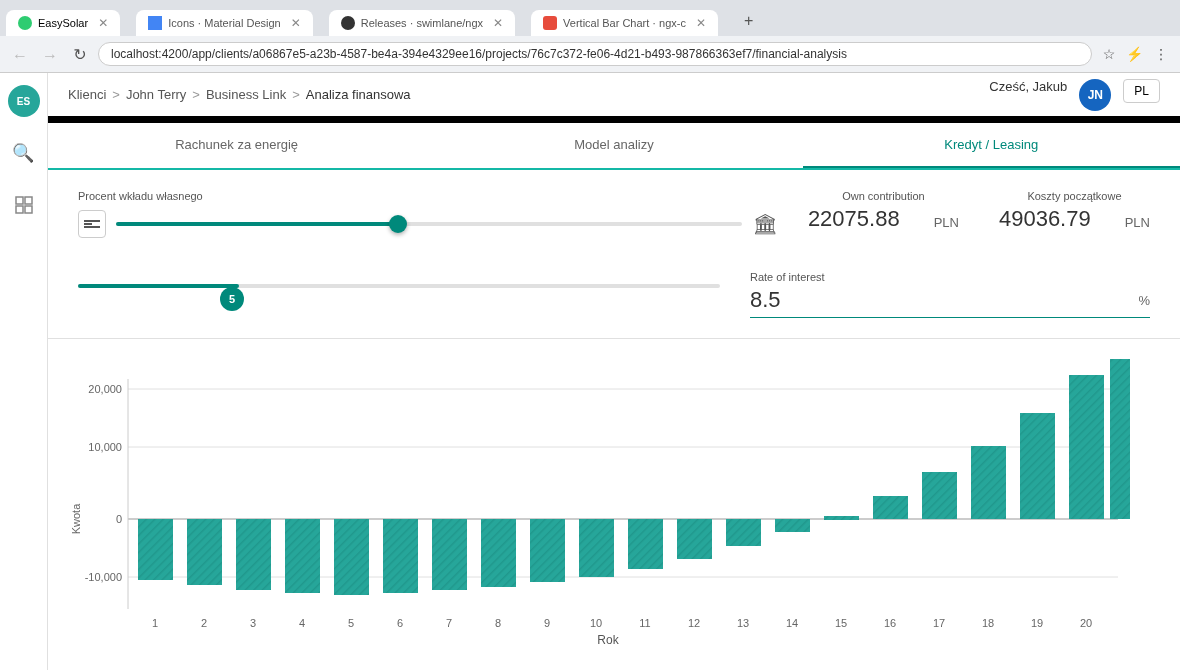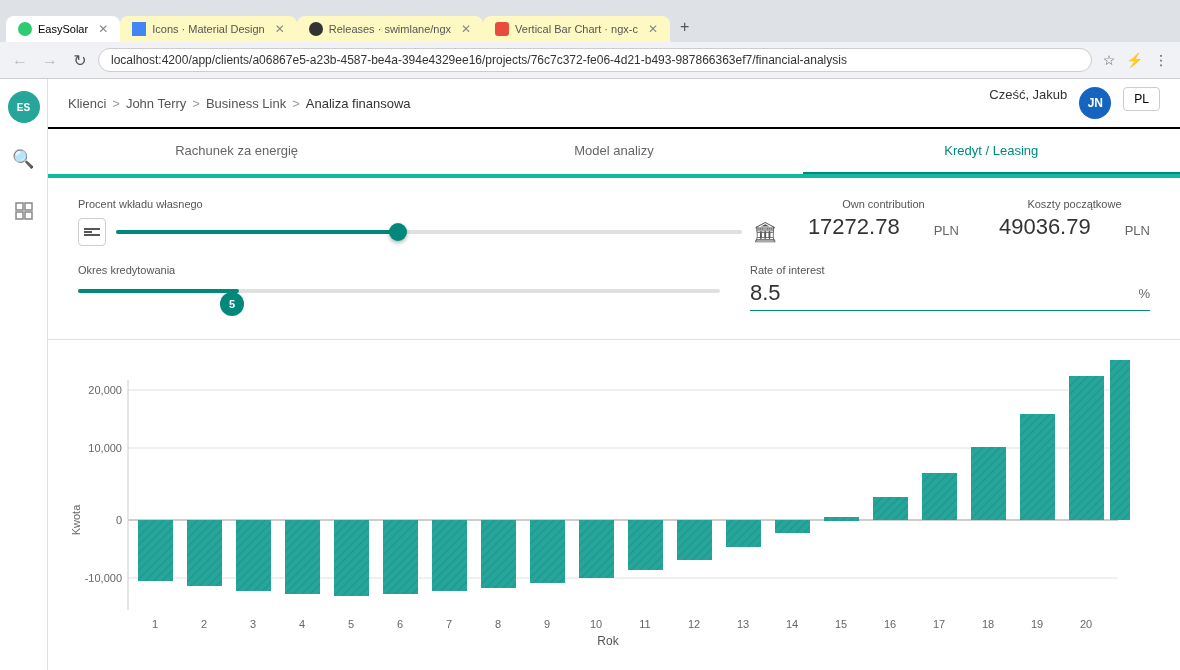--- a/index.html
+++ b/index.html
@@ -1,22 +1,22 @@
 <!DOCTYPE html>
 <html><head>
   <meta charset="utf-8">
   <style>
     * { box-sizing: border-box; margin: 0; padding: 0; }
     body { font-family: 'Segoe UI', Arial, sans-serif; background: #f5f5f5; font-size: 13px; }
 
     
     .browser-chrome { background: #dee1e6; width: 1180px; }
-    .tab-bar { display: flex; align-items: flex-end; padding: 12px 6px 0; background: #dee1e6; gap: 0; }
+    .tab-bar { display: flex; align-items: flex-end; padding: 6px 6px 0; background: #dee1e6; gap: 16px; }
     .tab { display: flex; align-items: center; padding: 6px 12px; background: #fff; border-radius: 8px 8px 0 0; font-size: 12px; max-width: 200px; gap: 6px; cursor: pointer; }
-    .tab.inactive { background: #fef9c3; color: #555; }
+    .tab.inactive { background: #ffffff; color: #555; }
     .tab .tab-favicon { width: 14px; height: 14px; background: #5b8; border-radius: 50%; flex-shrink: 0; }
     .tab .tab-favicon.es { background: #2ecc71; }
     .tab .tab-favicon.icons { background: #4285f4; border-radius: 0; }
     .tab .tab-favicon.github { background: #333; border-radius: 50%; }
     .tab .tab-favicon.ngx { background: #e74c3c; border-radius: 3px; }
     .tab-label { flex: 1; white-space: nowrap; overflow: hidden; text-overflow: ellipsis; font-size: 11px; }
     .tab-close { font-size: 12px; color: #888; cursor: pointer; margin-left: 4px; }
     .tab-new { padding: 6px 10px; font-size: 16px; color: #555; cursor: pointer; }
     .browser-toolbar { display: flex; align-items: center; background: #f0f2f5; padding: 6px 8px; gap: 6px; border-bottom: 1px solid #ccc; }
     .nav-btn { width: 24px; height: 24px; display: flex; align-items: center; justify-content: center; color: #555; font-size: 16px; cursor: pointer; border-radius: 50%; }
@@ -26,35 +26,35 @@
     .browser-action-btn { width: 22px; height: 22px; display: flex; align-items: center; justify-content: center; font-size: 14px; color: #555; cursor: pointer; }
 
     
     .app { display: flex; height: calc(670px - 72px); background: #fff; }
     .sidebar { width: 48px; background: #fff; border-right: 1px solid #e0e0e0; display: flex; flex-direction: column; align-items: center; padding-top: 12px; gap: 20px; }
     .sidebar-avatar { width: 32px; height: 32px; border-radius: 50%; background: #26a69a; display: flex; align-items: center; justify-content: center; color: #fff; font-size: 10px; font-weight: bold; }
     .sidebar-icon { width: 32px; height: 32px; display: flex; align-items: center; justify-content: center; color: #888; font-size: 18px; cursor: pointer; border-radius: 4px; }
     .main-content { flex: 1; display: flex; flex-direction: column; overflow: hidden; }
 
     
-    .app-header { display: flex; align-items: center; justify-content: space-between; padding: 0 20px; height: 50px; background: #fff; border-bottom: 2px solid #000000; }
+    .app-header { display: flex; align-items: center; justify-content: space-between; padding: 0 20px; height: 50px; background: #fff; border-bottom: 7px solid #000000; }
     .breadcrumb { display: flex; align-items: center; gap: 6px; font-size: 13px; color: #555; }
     .breadcrumb-link { color: #555; cursor: pointer; }
     .breadcrumb-sep { color: #999; }
     .breadcrumb-current { color: #333; font-weight: 500; }
     .header-right { display: flex; align-items: flex-start; gap: 12px; }
     .greeting { font-size: 13px; color: #333; }
     .user-avatar { width: 32px; height: 32px; border-radius: 50%; background: #1565c0; display: flex; align-items: center; justify-content: center; color: #fff; font-size: 12px; font-weight: bold; }
     .lang-btn { padding: 4px 10px; border: 1px solid #ccc; border-radius: 4px; font-size: 12px; cursor: pointer; background: #fff; }
 
     
     .content-area { flex: 1; overflow-y: auto; padding: 0; }
 
     
-    .analysis-tabs { display: flex; border-bottom: 4px solid #14b8a6; background: #fff; }
+    .analysis-tabs { display: flex; border-bottom: 2px solid #14b8a6; background: #fff; }
     .analysis-tab { flex: 1; text-align: center; padding: 14px 20px; font-size: 13px; color: #666; cursor: pointer; border-bottom: 2px solid transparent; }
     .analysis-tab.active { color: #00897b; border-bottom: 2px solid #00897b; font-weight: 500; }
 
     
     .panel { background: #fff; padding: 20px 30px; border-bottom: 1px solid #e0e0e0; }
     .field-label { font-size: 11px; color: #555; margin-bottom: 4px; }
     .slider-row { display: flex; align-items: center; gap: 10px; }
     .icon-btn-sm { width: 28px; height: 28px; border: 1px solid #ccc; border-radius: 4px; display: flex; align-items: center; justify-content: center; cursor: pointer; background: #fff; font-size: 14px; }
     .slider-track { flex: 1; position: relative; height: 4px; background: #e0e0e0; border-radius: 2px; }
     .slider-fill { height: 100%; background: #00897b; border-radius: 2px; width: 45%; }
@@ -156,21 +156,21 @@
     <div class="content-area">
 
       <div class="analysis-tabs">
         <div class="analysis-tab">Rachunek za energię</div>
         <div class="analysis-tab">Model analizy</div>
         <div class="analysis-tab active">Kredyt / Leasing</div>
       </div>
 
       <div class="panel">
 
-        <div style="display:flex; align-items:flex-start; gap:30px; margin-bottom:18px;">
+        <div style="display:flex; align-items:flex-start; gap:30px; margin-bottom:33px;">
           <div style="flex:1;">
             <div class="field-label">Procent wkładu własnego</div>
             <div class="slider-row" style="margin-top:8px;">
               <div class="icon-btn-sm">
                 <svg width="16" height="12" viewBox="0 0 16 12">
                   <rect x="0" y="2" width="16" height="2" fill="#555"></rect>
                   <rect x="0" y="8" width="16" height="2" fill="#555"></rect>
                   <rect x="0" y="5" width="8" height="2" fill="#555"></rect>
                 </svg>
               </div>
@@ -179,37 +179,36 @@
                 <div class="slider-thumb"></div>
               </div>
               <div class="bank-icon">🏛</div>
             </div>
           </div>
 
           <div class="contribution-fields">
             <div class="contribution-field">
               <div class="field-label">Own contribution</div>
               <div class="contribution-row">
-                <span class="contribution-value">17272.78</span>
+                <span class="contribution-value">22075.88</span>
                 <span class="contribution-currency">PLN</span>
               </div>
             </div>
             <div class="contribution-field">
               <div class="field-label">Koszty początkowe</div>
               <div class="contribution-row">
                 <span class="contribution-value">49036.79</span>
                 <span class="contribution-currency">PLN</span>
               </div>
             </div>
           </div>
         </div>
 
         <div style="display:flex; align-items:flex-start; gap:30px;">
           <div style="flex:1;">
-            <div class="field-label">Okres kredytowania</div>
             <div class="okres-thumb-container">
               <div class="okres-track">
                 <div class="okres-fill"></div>
               </div>
               <div class="okres-thumb" style="top:3px; left:24%;">
                 <span>5</span>
               </div>
             </div>
           </div>
 

